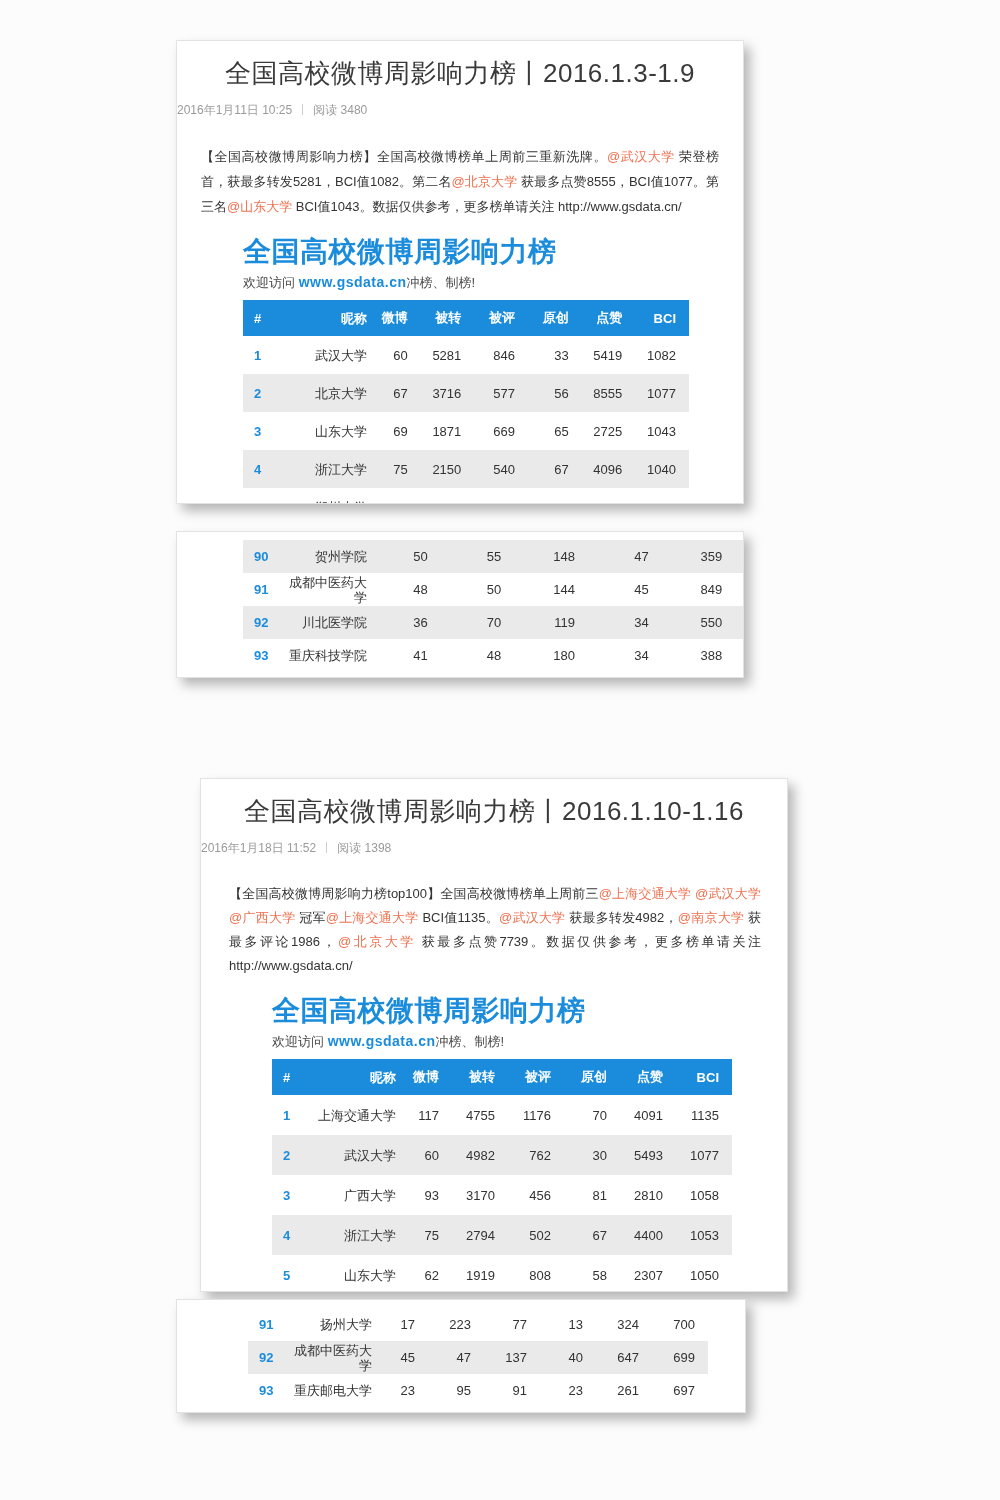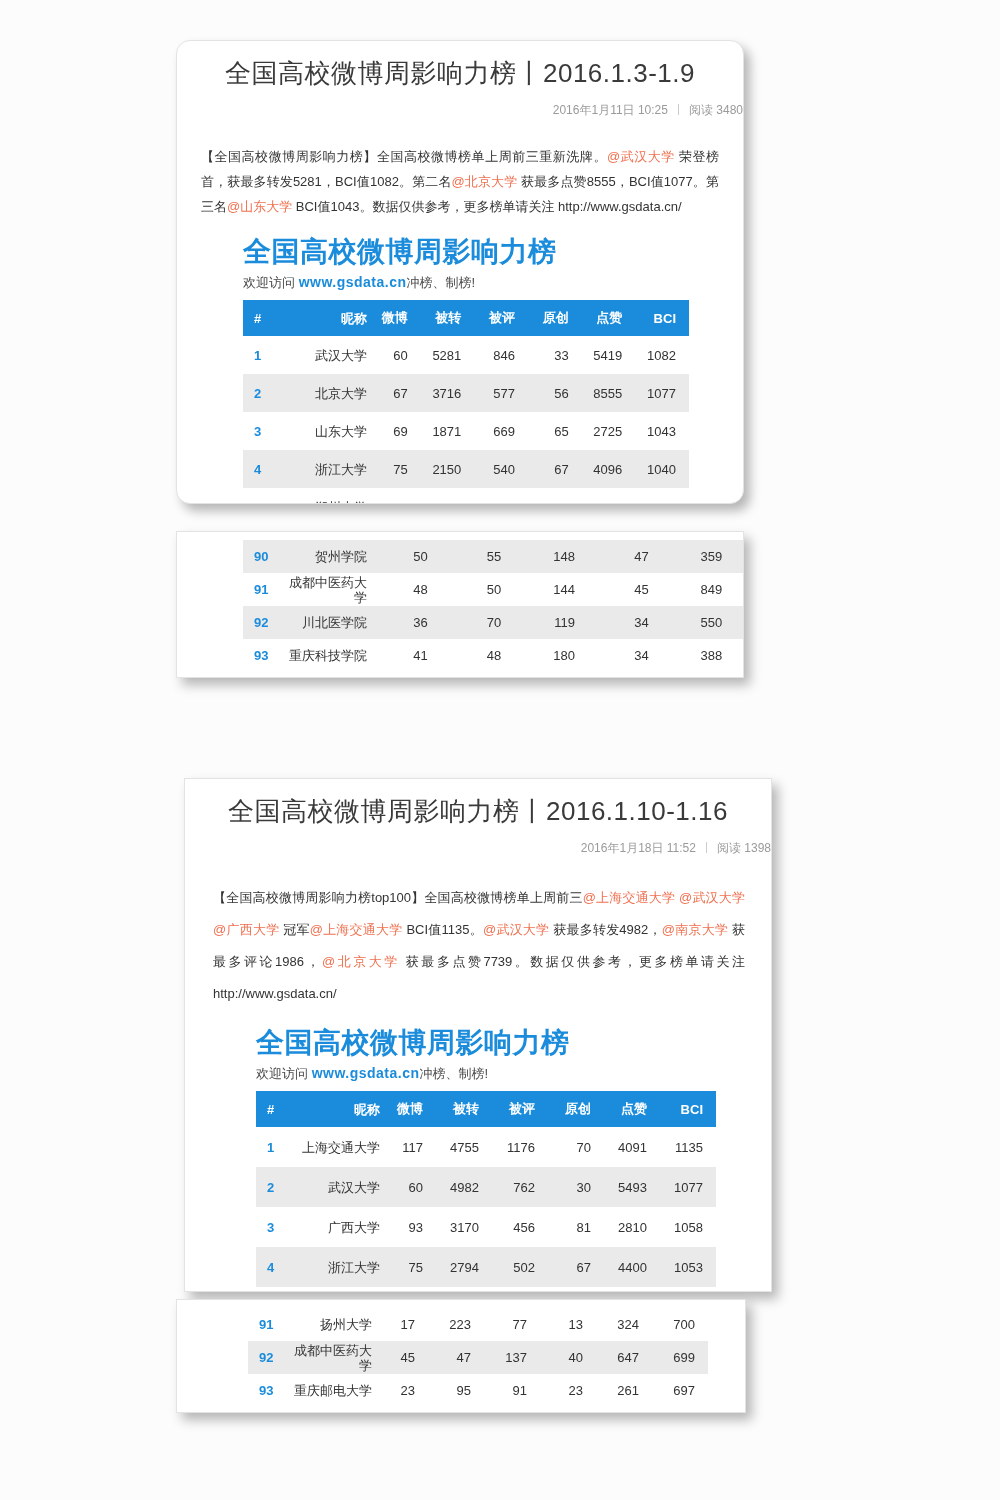--- a/index.html
+++ b/index.html
@@ -15,56 +15,56 @@
     overflow: hidden;
   }
 
   .card {
     position: absolute;
     background: #fff;
     border: 1px solid #e3e3e3;
     box-shadow: 6px 7px 11px rgba(0,0,0,0.28);
     overflow: hidden;
   }
-  #card1 { left: 176px; top: 40px;   width: 568px; height: 464px; border-radius: 14px; }
+  #card1 { left: 176px; top: 40px;   width: 568px; height: 464px; }
   #card2 { left: 176px; top: 531px;  width: 568px; height: 147px; }
-  #card3 { left: 184px; top: 778px;  width: 588px; height: 514px; }
+  #card3 { left: 200px; top: 778px;  width: 588px; height: 514px; }
   #card4 { left: 176px; top: 1299px; width: 570px; height: 114px; }
 
   .article-title {
     margin-top: 15px;
     text-align: center;
     font-size: 26px;
     font-weight: 400;
     color: #3a3a3a;
     letter-spacing: 0.5px;
   }
   .meta {
     margin-top: 11px;
-    text-align: right;
+    text-align: left;
     font-size: 12px;
     color: #9a9a9a;
   }
   .meta .vdiv {
     display: inline-block;
     width: 1px;
     height: 11px;
     background: #ccc;
     margin: 0 10px;
     vertical-align: -1px;
   }
 
   .para {
     margin: 25px 24px 0 24px;
     font-size: 13px;
     line-height: 25px;
     color: #333;
     text-align: justify;
   }
-  #card3 .para { margin: 25px 26px 0 28px; line-height: 32px; }
+  #card3 .para { margin: 25px 26px 0 28px; line-height: 24px; }
   .at-link { color: var(--orange, #ef7150); }
 
   .board { margin: 14px 0 0 66px; width: 446px; }
   #card3 .board { margin-left: 71px; width: 460px; }
 
   .board-heading {
     font-size: 28px;
     font-weight: bold;
     color: var(--blue, #1a8cdb);
     letter-spacing: 0.5px;

